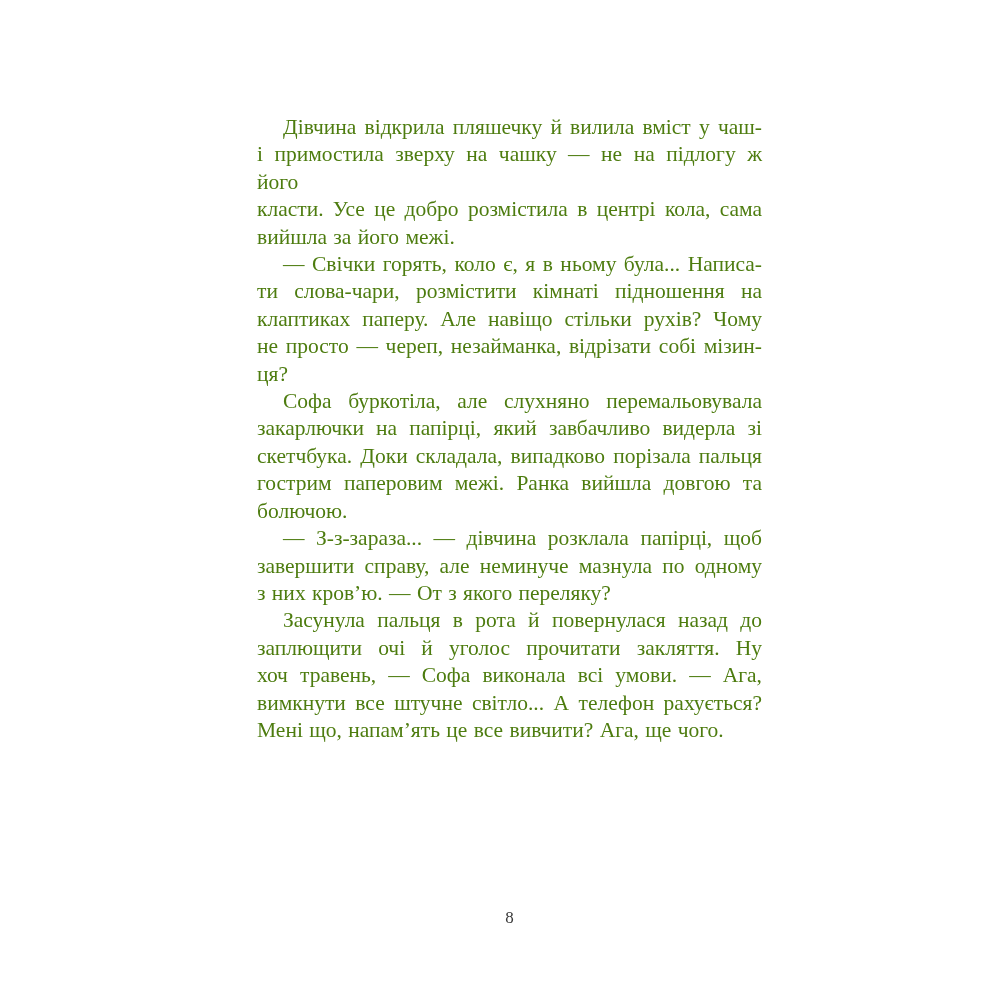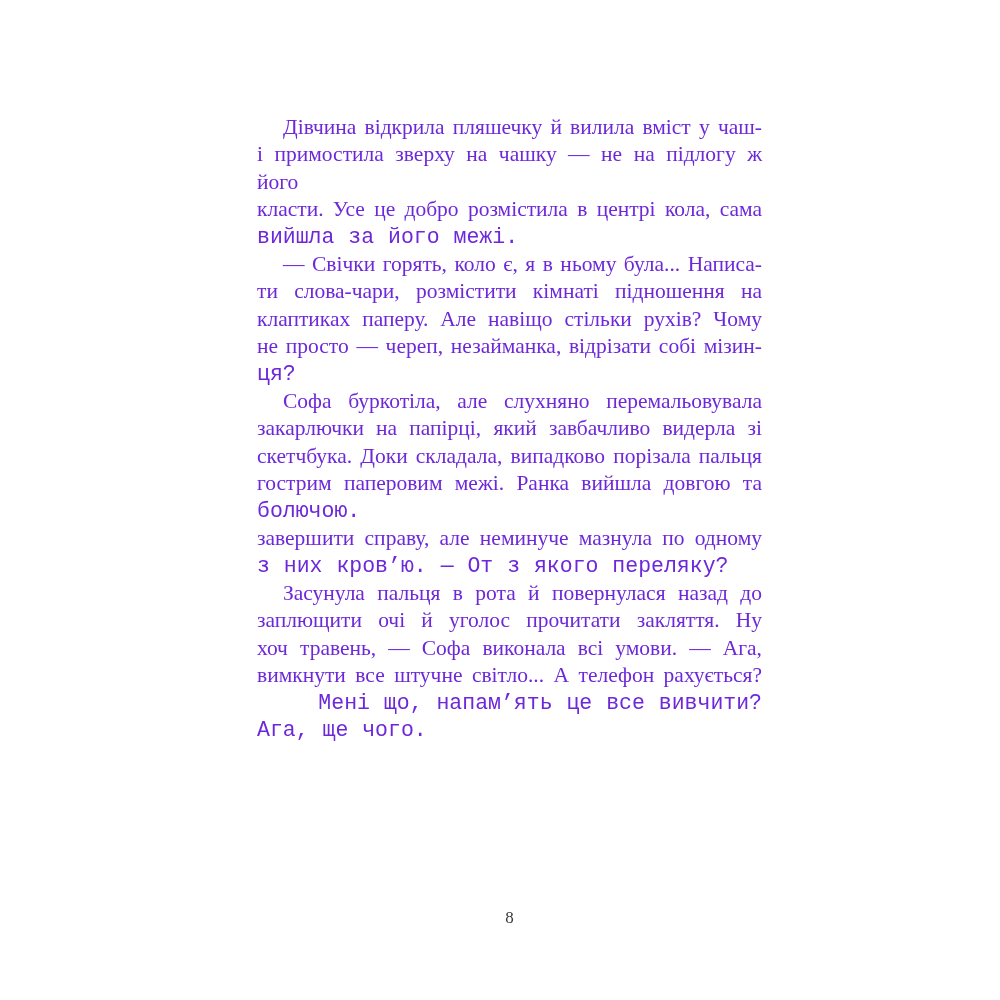--- a/index.html
+++ b/index.html
@@ -17,38 +17,37 @@
   .page {
     position: absolute;
     inset: 0;
     background: #ffffff;
   }
   .text-block {
     position: absolute;
     left: 257px;
     top: 114px;
     width: 505px;
-    color: #6d28d9;
+    color: #4d7c0f;
     font-size: 21.5px;
     line-height: 27.4px;
     -webkit-font-smoothing: antialiased;
   }
   .paragraph {
     margin: 0;
     padding: 0;
   }
   .line {
     text-align: justify;
     text-align-last: justify;
     word-spacing: 1px;
   }
   .line.last {
-    text-align: right;
+    text-align: center;
     text-align-last: left;
-    font-family: Liberation Mono, monospace;
   }
   .line.indent {
     text-indent: 26px;
   }
   .page-number {
     position: absolute;
     left: 257px;
     top: 908px;
     width: 505px;
     text-align: center;
@@ -79,20 +78,21 @@
 
     <div class="paragraph">
       <div class="line indent">Софа буркотіла, але слухняно перемальовувала</div>
       <div class="line">закарлючки на папірці, який завбачливо видерла зі</div>
       <div class="line">скетчбука. Доки складала, випадково порізала пальця</div>
       <div class="line">гострим паперовим межі. Ранка вийшла довгою та</div>
       <div class="line last">болючою.</div>
     </div>
 
     <div class="paragraph">
+      <div class="line indent">— З-з-зараза... — дівчина розклала папірці, щоб</div>
       <div class="line">завершити справу, але неминуче мазнула по одному</div>
       <div class="line last">з них кров’ю. — От з якого переляку?</div>
     </div>
 
     <div class="paragraph">
       <div class="line indent">Засунула пальця в рота й повернулася назад до</div>
     </div>
 
     <div class="paragraph">
       <div class="line">заплющити очі й уголос прочитати закляття. Ну</div>

